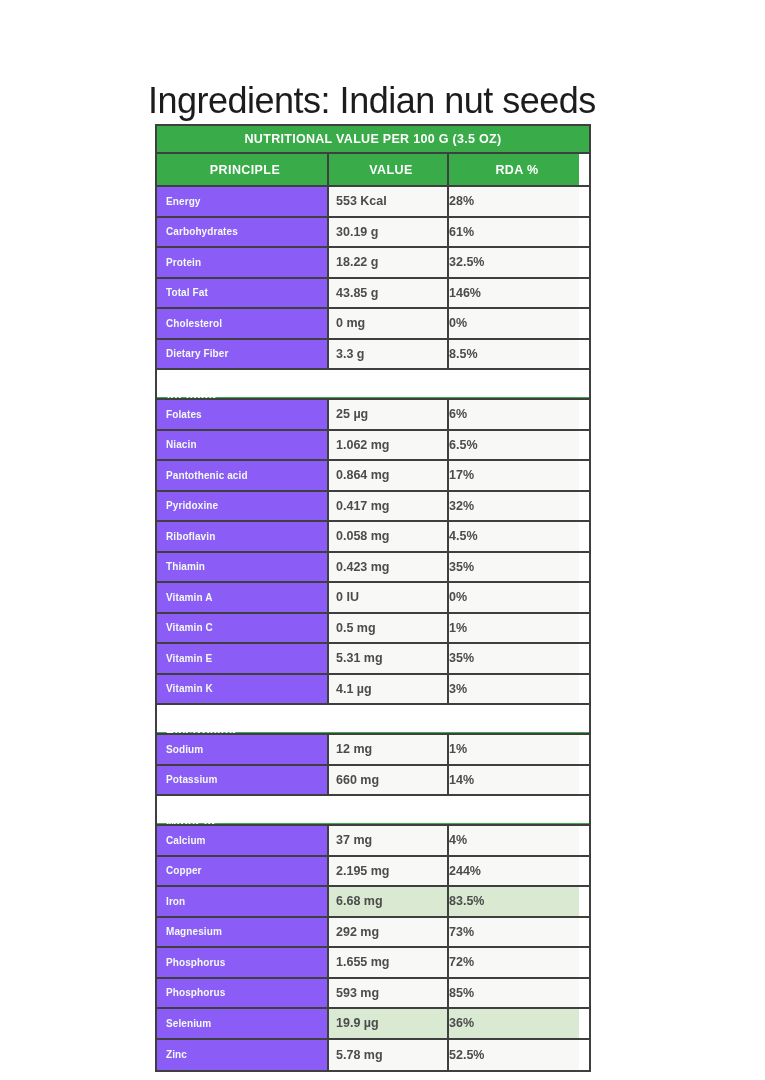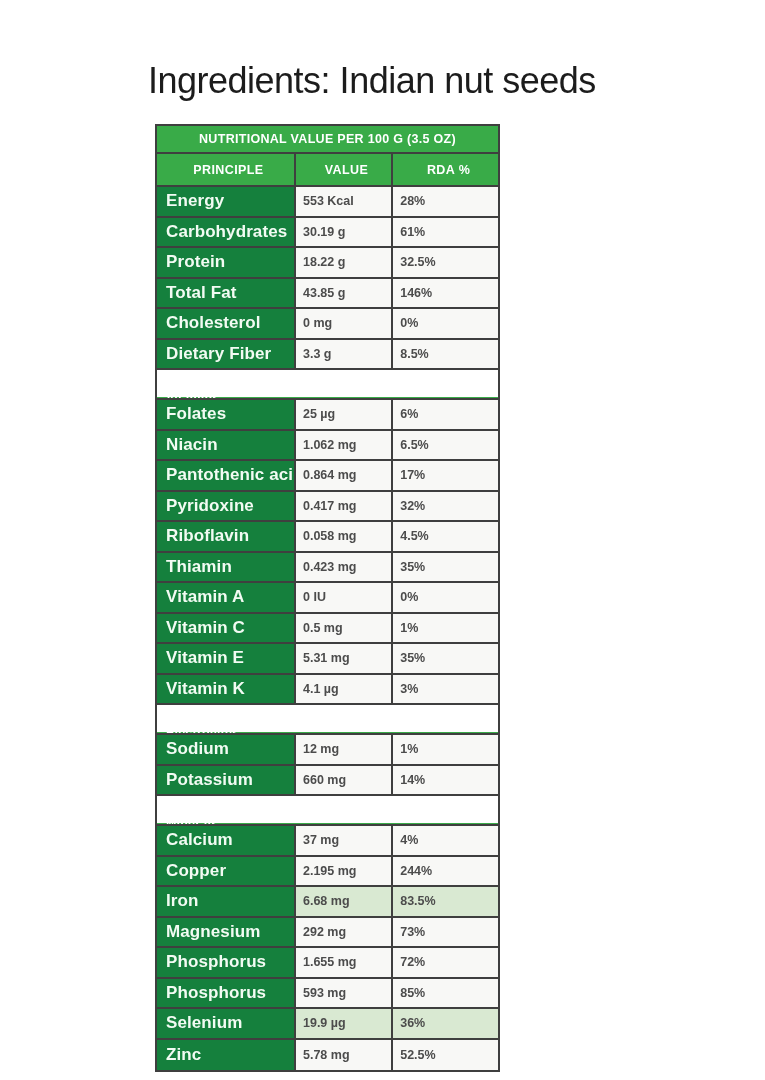--- a/index.html
+++ b/index.html
@@ -16,36 +16,36 @@
     position: relative;
     width: 765px;
     height: 1080px;
     background: #ffffff;
   }
 
   
   #title {
     position: absolute;
     left: 148px;
-    top: 60px;
+    top: 80px;
     width: 450px;
     font-size: 36px;
     font-weight: 400;
     letter-spacing: -0.5px;
     color: #1c1c1c;
     font-family: "Liberation Sans", sans-serif;
     white-space: nowrap;
   }
 
   
   #table-wrap {
     position: absolute;
     left: 155px;
     top: 124px;
-    width: 345px;
+    width: 436px;
     border: 2px solid #3f3f3f;
     background: #ffffff;
   }
 
   .row {
     display: flex;
     width: 100%;
     border-bottom: 2px solid #3f3f3f;
     height: 30.5px;
   }
@@ -55,21 +55,21 @@
     display: flex;
     align-items: center;
     font-size: 12.5px;
     overflow: hidden;
     white-space: nowrap;
   }
 
   
   .c-principle { width: 172px; padding-left: 9px; border-right: 2px solid #3f3f3f; }
   .c-value     { width: 120px; padding-left: 7px; border-right: 2px solid #3f3f3f; }
-  .c-rda       { width: 130px; padding-left: 7px; }
+  .c-rda       { width: 130px; }
 
   
   .banner {
     background: #39ab48;
     justify-content: center;
     width: 100%;
     color: #ffffff;
     font-weight: bold;
     font-size: 12.5px;
     letter-spacing: 0.3px;
@@ -99,24 +99,24 @@
     font-size: 12.5px;
     width: 100%;
     padding-left: 9px;
     border-right: none;
     letter-spacing: 0.2px;
     margin-top: 27px;
   }
 
   
   .name-cell {
-    background: #15803d;
+    background: #8b5cf6;
     color: #f2fbf3;
     font-weight: bold;
-    font-size: 17px;
+    font-size: 10px;
     letter-spacing: 0.1px;
   }
   .val-cell, .rda-cell {
     background: #f8f8f6;
     color: #4c4c4c;
     font-weight: bold;
     font-size: 12.5px;
   }
   .row.hl .val-cell,
   .row.hl .rda-cell { background: #d9e9d2; }

